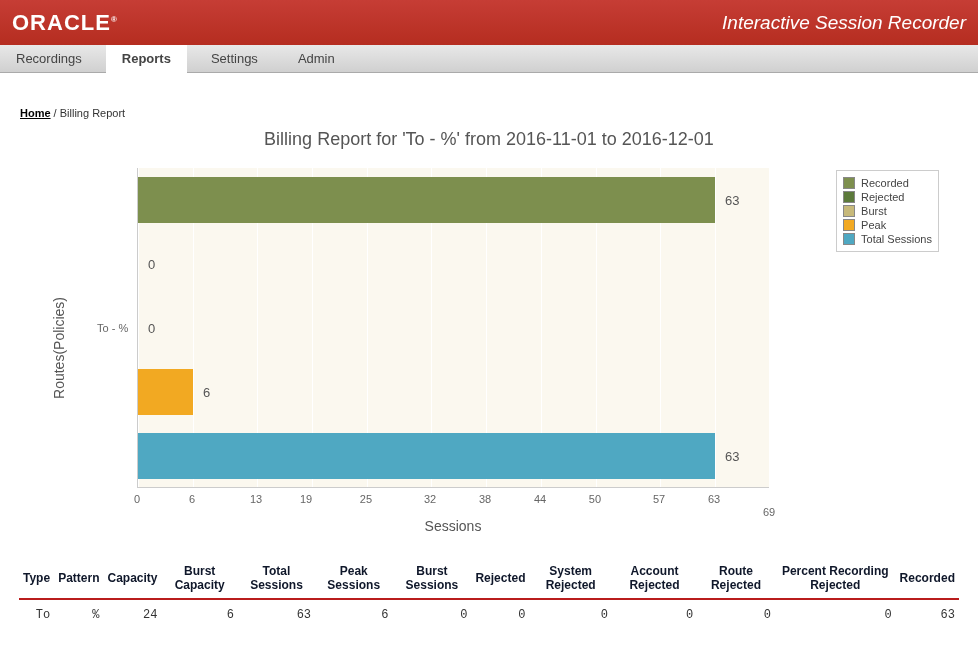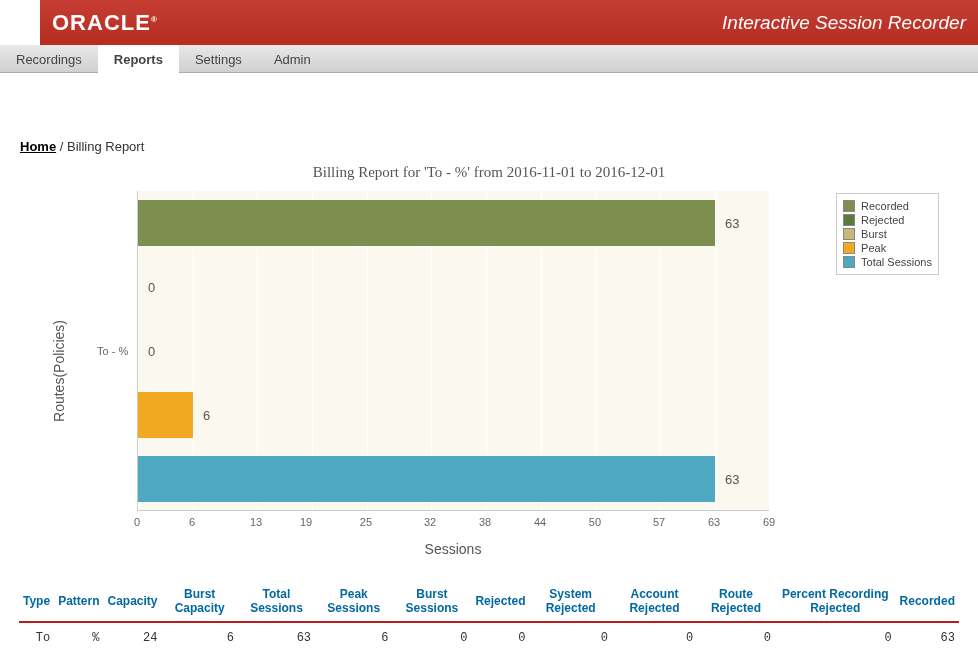--- a/index.html
+++ b/index.html
@@ -1,55 +1,55 @@
 <!DOCTYPE html>
 <html><head>
   <meta charset="utf-8">
   <style>
     * { margin: 0; padding: 0; box-sizing: border-box; }
     body { font-family: Arial, Helvetica, sans-serif; font-size: 12px; color: #333; background: #fff; width: 978px; height: 660px; overflow: hidden; }
     
-    .header { background: linear-gradient(to bottom, #c63d35, #b52d20); height: 45px; display: flex; align-items: center; justify-content: space-between; padding: 0 12px; margin-left: 40px; }
+    .header { background: linear-gradient(to bottom, #c63d35, #b52d20); height: 45px; display: flex; align-items: center; justify-content: space-between; padding: 0 12px; }
     .logo { color: #fff; font-size: 22px; font-weight: bold; letter-spacing: 1px; }
     .logo small { font-size: 8px; vertical-align: super; }
     .app-title { color: #fff; font-size: 19px; font-style: italic; }
     
-    .navbar { background: linear-gradient(to bottom, #e8e8e8, #d0d0d0); height: 28px; display: flex; align-items: flex-start; border-bottom: 1px solid #aaa; }
+    .navbar { background: linear-gradient(to bottom, #e8e8e8, #d0d0d0); height: 28px; display: flex; align-items: center; border-bottom: 1px solid #aaa; gap: 8px; }
     .nav-item { padding: 0 16px; height: 28px; display: flex; align-items: center; color: #444; font-size: 13px; cursor: pointer; }
     .nav-item.active { background: #fff; font-weight: bold; }
     .nav-right { margin-left: auto; display: flex; align-items: center; padding-right: 8px; font-size: 12px; color: #333; }
     .nav-right .bold { font-weight: bold; }
     .nav-icon { margin-left: 6px; width: 16px; height: 16px; display: inline-flex; align-items: center; justify-content: center; }
     
-    .breadcrumb { padding: 34px 20px 10px; font-size: 13px; margin-top: 32px; }
+    .breadcrumb { padding: 34px 20px 10px; font-size: 11px; }
     .breadcrumb a { color: #000; text-decoration: underline; font-weight: bold; }
     
     .chart-container { position: relative; margin: 0 auto; width: 900px; }
-    .chart-title { text-align: center; font-size: 15px; color: #555; margin-bottom: 0; font-family: Liberation Serif, serif; }
+    .chart-title { text-align: center; font-size: 18px; color: #555; margin-bottom: 8px; }
     
     .chart-area { position: relative; height: 380px; }
     .y-label { position: absolute; left: 20px; top: 50%; transform: translate(-50%, -50%) rotate(-90deg); color: #555; font-size: 14px; }
     .y-tick { position: absolute; left: 58px; font-size: 11px; color: #666; transform: translateY(-50%); }
     
     .plot { position: absolute; left: 98px; top: 10px; width: 632px; height: 320px; border-left: 1px solid #ccc; border-bottom: 1px solid #ccc; background: #fbf8ef; }
     .grid-line { position: absolute; top: 0; bottom: 0; width: 1px; background: #fff; }
     
     .bar { position: absolute; height: 46px; left: 0; }
     .bar-label { position: absolute; font-size: 13px; color: #555; top: 50%; transform: translateY(-50%); }
     
     .x-axis { position: absolute; left: 98px; top: 335px; width: 632px; height: 20px; }
     .x-tick { position: absolute; font-size: 11px; color: #666; transform: translateX(-50%); }
     .x-label { position: absolute; left: 98px; top: 360px; width: 632px; text-align: center; color: #555; font-size: 14px; }
     
     .legend { position: absolute; right: 0; top: 12px; border: 1px solid #ccc; background: #fff; padding: 4px 6px; font-size: 11px; color: #444; }
     .legend-item { display: flex; align-items: center; margin: 2px 0; }
     .legend-swatch { width: 12px; height: 12px; margin-right: 6px; border: 1px solid #888; }
     
     .data-table { width: 940px; margin: 20px auto 0; border-collapse: collapse; font-size: 12px; }
-    .data-table th { padding: 6px 4px; font-weight: bold; text-align: center; color: #0369a1; margin-top: 39px; }
+    .data-table th { padding: 6px 4px; font-weight: bold; text-align: center; color: #0f172a; margin-top: 39px; }
     .data-table td { padding: 8px 4px; text-align: right; border-top: 2px solid #b91c1c; font-family: Liberation Mono, monospace; }
   </style>
 </head>
 <body>
 
 <div class="header">
   <div class="logo">
     <span>ORACLE</span><small>®</small>
   </div>
   <div class="app-title">Interactive Session Recorder</div>
@@ -100,21 +100,21 @@
         <div class="x-tick" style="left: 54.9565px;">6</div>
         <div class="x-tick" style="left: 119.072px;">13</div>
         <div class="x-tick" style="left: 169px;">19</div>
         <div class="x-tick" style="left: 228.986px;">25</div>
         <div class="x-tick" style="left: 293.101px;">32</div>
         <div class="x-tick" style="left: 348.058px;">38</div>
         <div class="x-tick" style="left: 403.014px;">44</div>
         <div class="x-tick" style="left: 457.971px;">50</div>
         <div class="x-tick" style="left: 522.087px;">57</div>
         <div class="x-tick" style="left: 577.043px;">63</div>
-        <div class="x-tick" style="left: 632px;">69</div>
+        <div class="x-tick" style="left: 632px; margin-top: 13px;">69</div>
       </div>
     <div class="x-label">Sessions</div>
     <div class="legend" id="legend">
         <div class="legend-item">
           <div class="legend-swatch" style="background: rgb(125, 143, 78);"></div>
           <span>Recorded</span>
         </div>
         <div class="legend-item">
           <div class="legend-swatch" style="background: rgb(92, 122, 59);"></div>
           <span>Rejected</span>

